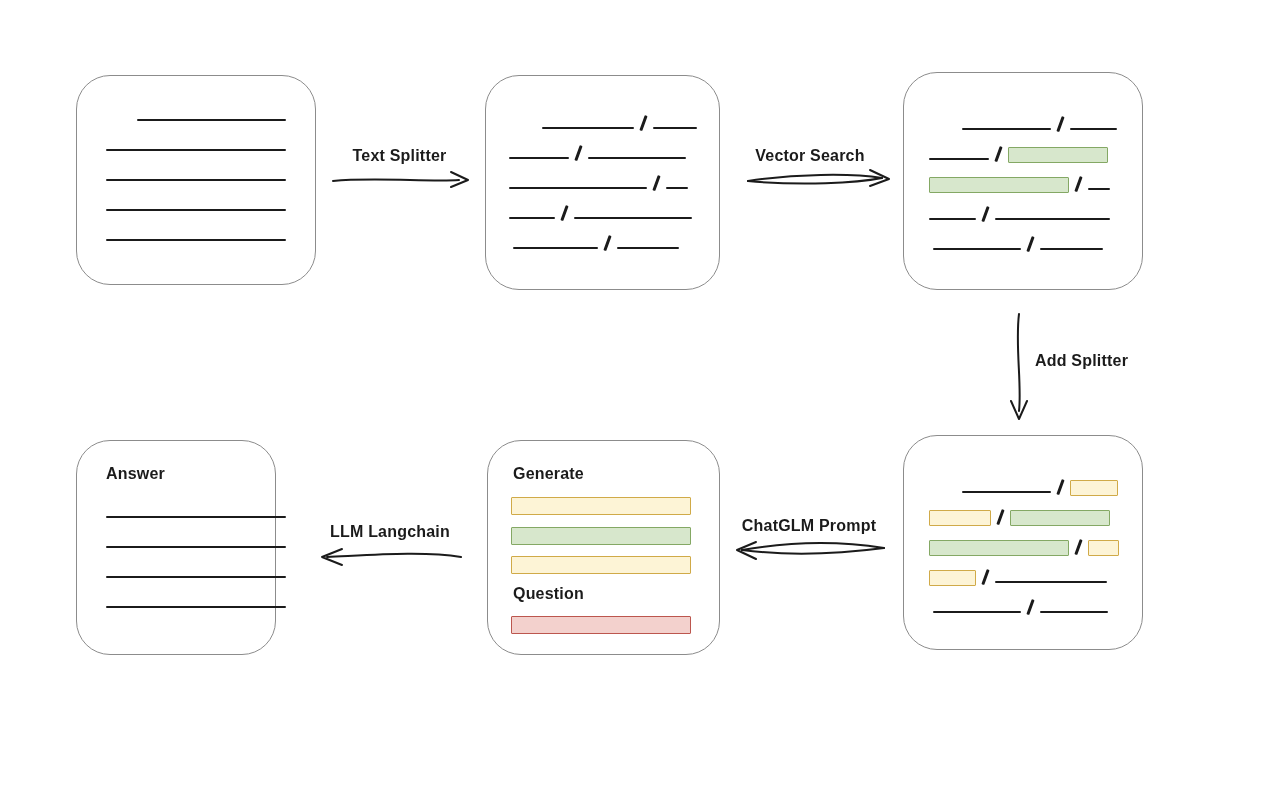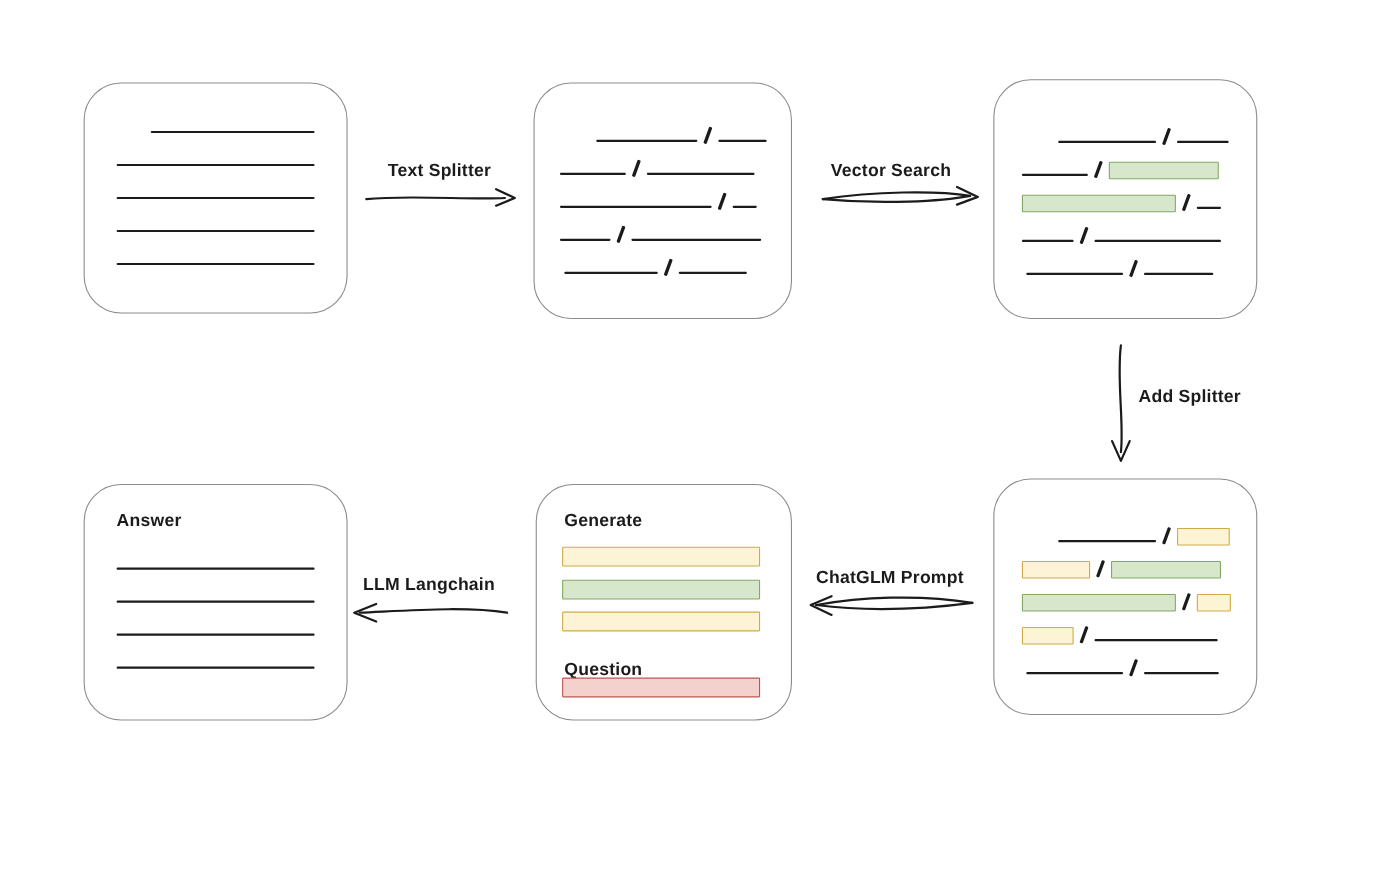--- a/index.html
+++ b/index.html
@@ -141,21 +141,21 @@
         </div>
       <div class="row">
           <i class="ind" style="width:4px"></i>
           <i class="ln" style="width:88px"></i>
           <i class="sl"></i>
           <i class="ln" style="width:63px"></i>
         </div>
     </div>
   </div>
 
-  <div class="box" style="left:76px;top:440px;width:240px;height:215px">
+  <div class="box" style="left:76px;top:440px;width:200px;height:215px">
     <div class="boxlabel" style="left:29px;top:24px">Answer</div>
     <div class="rows" style="left:29px;top:47px">
       <div class="row">
           <i class="ln" style="width:180px"></i>
         </div>
       <div class="row">
           <i class="ln" style="width:180px"></i>
         </div>
       <div class="row">
           <i class="ln" style="width:180px"></i>
@@ -164,21 +164,21 @@
           <i class="ln" style="width:180px"></i>
         </div>
     </div>
   </div>
 
   <div class="box" style="left:487px;top:440px;width:233px;height:215px">
     <div class="boxlabel" style="left:25px;top:24px">Generate</div>
     <div class="bar yellow" style="left:23px;top:56px;width:180px"></div>
     <div class="bar green" style="left:23px;top:86px;width:180px"></div>
     <div class="bar yellow" style="left:23px;top:115px;width:180px"></div>
-    <div class="boxlabel" style="left:25px;top:160px">Question</div>
+    <div class="boxlabel" style="left:25px;top:144px">Question</div>
     <div class="bar red" style="left:23px;top:175px;width:180px"></div>
   </div>
 
   <div class="box" style="left:903px;top:435px;width:240px;height:215px">
     <div class="rows" style="left:25px;top:27px">
       <div class="row">
           <i class="ind" style="width:33px"></i>
           <i class="ln" style="width:89px"></i>
           <i class="sl"></i>
           <i class="chip yellow" style="width:48px"></i>

